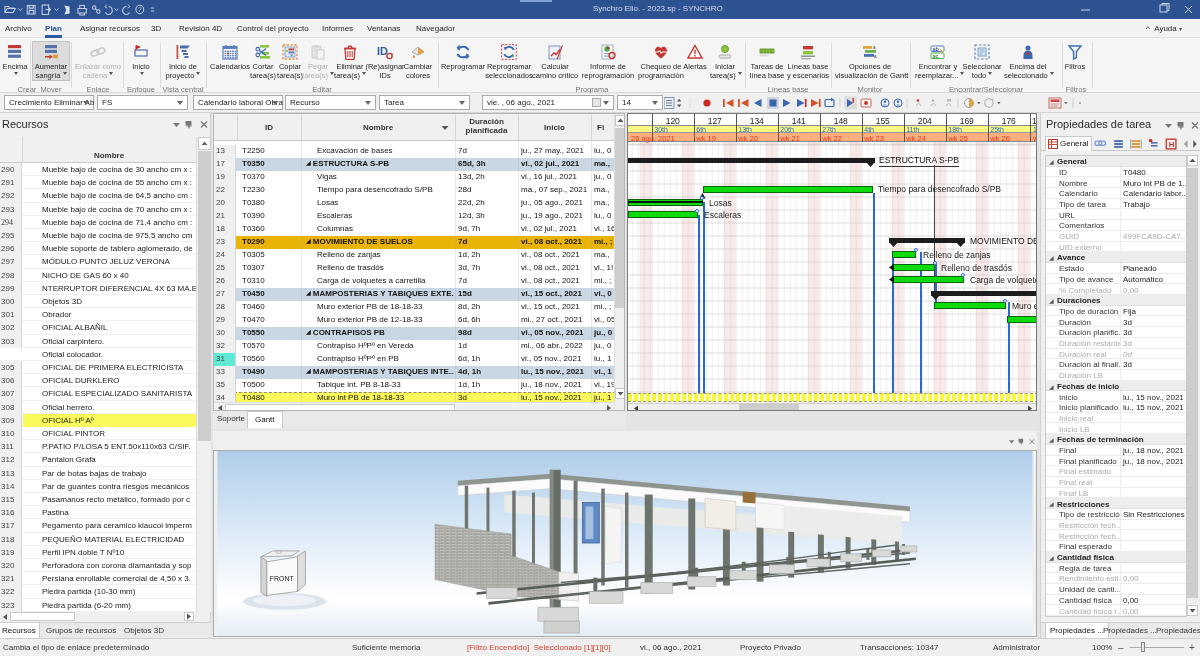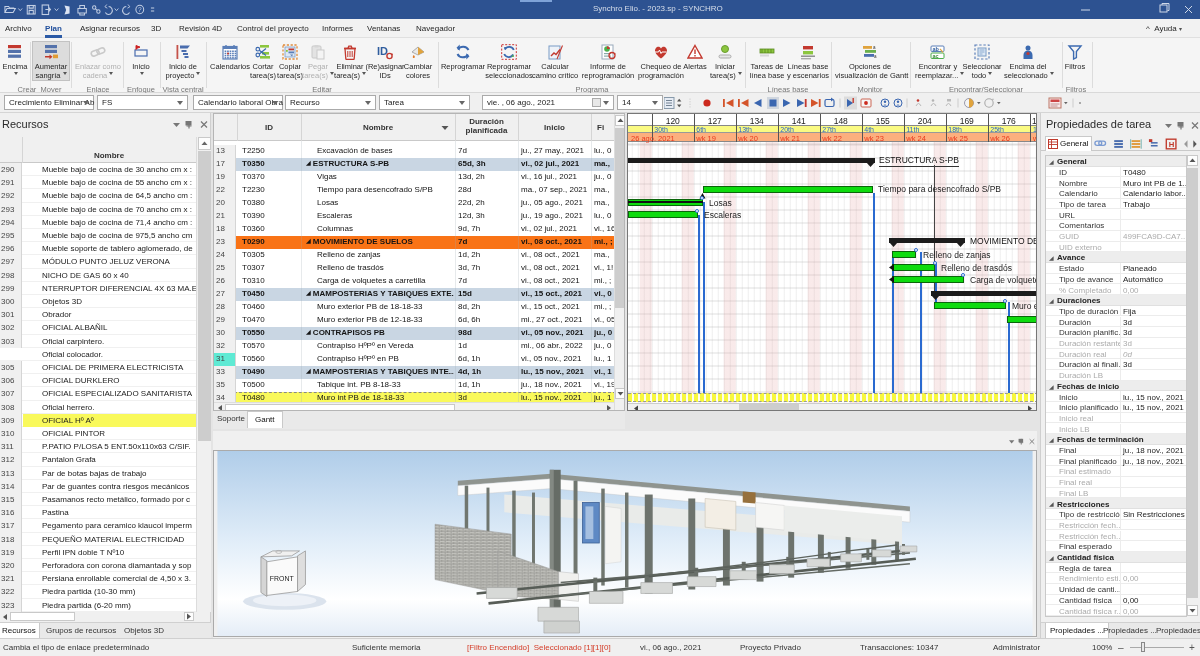--- a/index.html
+++ b/index.html
@@ -461,21 +461,21 @@
       </div>
       <div class="ab" style="left:0;top:26.4px;width:196px;height:13.2px;border-bottom:1px solid #f0f0f0;">
         <div class="ab" style="left:0;top:0;width:22px;height:13.2px;background:#f0f0f0;border-right:1px solid #d5d5d5;color:#444;padding:2px 0 0 1px;">292</div>
         <div class="ab" style="left:23px;top:0;width:173px;height:13.2px;padding:2px 0 0 19px;white-space:nowrap;overflow:hidden;color:#1a1a1a;">Mueble bajo de cocina de 64,5 ancho cm :</div>
       </div>
       <div class="ab" style="left:0;top:39.6px;width:196px;height:13.2px;border-bottom:1px solid #f0f0f0;">
         <div class="ab" style="left:0;top:0;width:22px;height:13.2px;background:#f0f0f0;border-right:1px solid #d5d5d5;color:#444;padding:2px 0 0 1px;">293</div>
         <div class="ab" style="left:23px;top:0;width:173px;height:13.2px;padding:2px 0 0 19px;white-space:nowrap;overflow:hidden;color:#1a1a1a;">Mueble bajo de cocina de 70 ancho cm x :</div>
       </div>
       <div class="ab" style="left:0;top:52.8px;width:196px;height:13.2px;border-bottom:1px solid #f0f0f0;">
-        <div class="ab" style="left:0;top:0;width:22px;height:13.2px;background:#f0f0f0;border-right:1px solid #d5d5d5;color:#444;padding:2px 0 0 1px;">294</div>
+        <div class="ab" style="left:0;top:0;width:22px;height:13.2px;background:#f0f0f0;border-right:1px solid #d5d5d5;color:#444;padding:2px 0 0 1px;font-family:Liberation Serif, serif;">294</div>
         <div class="ab" style="left:23px;top:0;width:173px;height:13.2px;padding:2px 0 0 19px;white-space:nowrap;overflow:hidden;color:#1a1a1a;">Mueble bajo de cocina de 71,4 ancho cm :</div>
       </div>
       <div class="ab" style="left:0;top:66.0px;width:196px;height:13.2px;border-bottom:1px solid #f0f0f0;">
         <div class="ab" style="left:0;top:0;width:22px;height:13.2px;background:#f0f0f0;border-right:1px solid #d5d5d5;color:#444;padding:2px 0 0 1px;">295</div>
         <div class="ab" style="left:23px;top:0;width:173px;height:13.2px;padding:2px 0 0 19px;white-space:nowrap;overflow:hidden;color:#1a1a1a;">Mueble bajo de cocina de 975,5 ancho cm</div>
       </div>
       <div class="ab" style="left:0;top:79.2px;width:196px;height:13.2px;border-bottom:1px solid #f0f0f0;">
         <div class="ab" style="left:0;top:0;width:22px;height:13.2px;background:#f0f0f0;border-right:1px solid #d5d5d5;color:#444;padding:2px 0 0 1px;">296</div>
         <div class="ab" style="left:23px;top:0;width:173px;height:13.2px;padding:2px 0 0 19px;white-space:nowrap;overflow:hidden;color:#1a1a1a;">Mueble soporte de tablero aglomerado, de</div>
       </div>
@@ -674,21 +674,21 @@
       <div class="ab" style="left:380px;top:1.5px;white-space:nowrap;overflow:hidden;width:32px;">lu., 0</div>
     </div>
     <div class="ab" style="left:0;top:108.5px;width:412px;height:13.0px;background:#fff;color:#141414;font-weight:normal;">
       <div class="ab" style="left:0;top:0;width:22px;height:13.0px;background:#f0f0f0;border-right:1px solid #d5d5d5;font-weight:normal;color:#444;padding:1.5px 0 0 2px;">18</div>
       <div class="ab" style="left:28px;top:1.5px;">T0360</div>
       <div class="ab" style="left:103px;top:1.5px;width:138px;white-space:nowrap;overflow:hidden;">Columnas</div>
       <div class="ab" style="left:244px;top:1.5px;">9d, 7h</div>
       <div class="ab" style="left:307px;top:1.5px;white-space:nowrap;">vi., 02 jul., 2021</div>
       <div class="ab" style="left:380px;top:1.5px;white-space:nowrap;overflow:hidden;width:32px;">vi., 16</div>
     </div>
-    <div class="ab" style="left:0;top:121.5px;width:412px;height:13.0px;background:#f97316;color:#141414;font-weight:bold;">
+    <div class="ab" style="left:0;top:121.5px;width:412px;height:13.0px;background:#eab308;color:#141414;font-weight:bold;">
       <div class="ab" style="left:0;top:0;width:22px;height:13.0px;background:#f0f0f0;border-right:1px solid #d5d5d5;font-weight:normal;color:#444;padding:1.5px 0 0 2px;">23</div>
       <div class="ab" style="left:28px;top:1.5px;">T0290</div>
       <div class="ab" style="left:92px;top:1.5px;width:148px;white-space:nowrap;overflow:hidden;"><span style="font-size:6px;vertical-align:1px;">◢</span> MOVIMIENTO DE SUELOS</div>
       <div class="ab" style="left:244px;top:1.5px;">7d</div>
       <div class="ab" style="left:307px;top:1.5px;white-space:nowrap;">vi., 08 oct., 2021</div>
       <div class="ab" style="left:380px;top:1.5px;white-space:nowrap;overflow:hidden;width:32px;">mi., ;</div>
     </div>
     <div class="ab" style="left:0;top:134.5px;width:412px;height:13.0px;background:#fff;color:#141414;font-weight:normal;">
       <div class="ab" style="left:0;top:0;width:22px;height:13.0px;background:#f0f0f0;border-right:1px solid #d5d5d5;font-weight:normal;color:#444;padding:1.5px 0 0 2px;">24</div>
       <div class="ab" style="left:28px;top:1.5px;">T0305</div>

